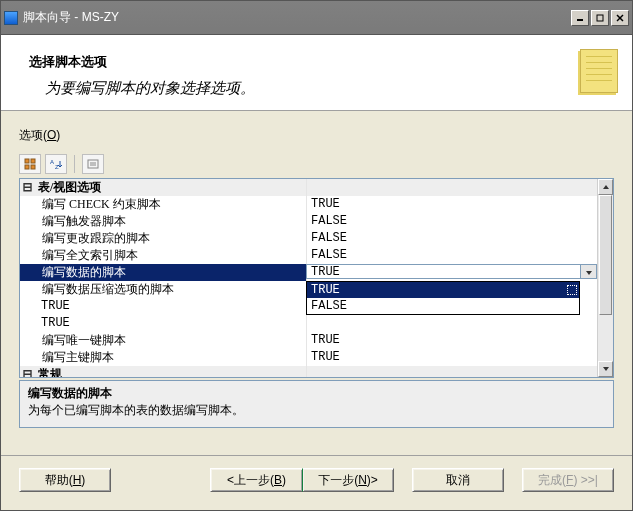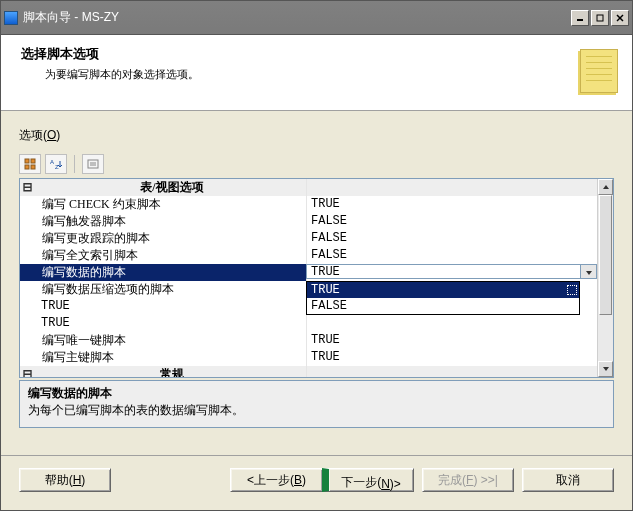--- a/index.html
+++ b/index.html
@@ -45,22 +45,22 @@
   
   .header {
     background: #fff;
     border-bottom: 1px solid #a0a0a0;
     padding: 10px 14px 10px 20px;
     display: flex;
     align-items: flex-start;
     height: 76px;
   }
   .header-text { flex:1; }
-  .header-text h1 { margin:0; font-size:13px; font-weight:bold; }
-  .header-text p { margin:4px 0 0 24px; font-size:11px; }
+  .header-text h1 { margin:8px; font-size:13px; font-weight:bold; }
+  .header-text p { margin:4px 0 0 24px; font-size:15px;font-style:italic; }
   .header-graphic {
     width: 48px; height: 48px;
     position: relative;
     margin-top: 4px;
   }
   .header-graphic .page {
     width: 38px; height: 44px;
     background: #f3e27f;
     border: 1px solid #c9b24f;
     position: absolute; right:0; top:0;
@@ -121,21 +121,21 @@
   .row.cat{
     background:#eee;
     font-weight:bold;
   }
   .row.cat .gutter{ color:#333; background:#eee;}
   .row .cell-label{
     width:270px;
     padding-left:6px;
     overflow:hidden; white-space:nowrap;
   }
-  .row.cat .cell-label{ padding-left:2px;text-align:center; }
+  .row.cat .cell-label{ padding-left:2px; }
   .row .cell-value{
     flex:1;
     padding-left:4px;
     font-family: "Courier New", monospace;
     overflow:hidden; white-space:nowrap;
     border-left:1px solid transparent;
   }
   .grid-cols{
     position:absolute; top:0; bottom:0; left:286px; width:1px;
     background:#e5e5e5;
@@ -208,39 +208,39 @@
   }
   .desc-panel .title{font-weight:bold;}
 
   .footer-sep{
     margin:16px 0 0 0;
     border:0; border-top:1px solid #a0a0a0;
   }
   .button-row{
     display:flex;
     justify-content:flex-end;
-    gap:8px;
+    gap:18px;
     padding:12px 18px;
   }
   .button-row .spacer{flex:1;}
   .wiz-btn{
     width:92px; height:24px;
     background:#ece9d8;
     border:1px solid #fff;
     border-right-color:#666; border-bottom-color:#666;
     box-shadow: inset 1px 1px 0 #f6f4ec, inset -1px -1px 0 #a0a0a0;
     font-size:12px;
     display:flex; align-items:center; justify-content:center;
     cursor:default;
   }
   .wiz-btn.disabled{ color:#9a9a9a; }
   .wiz-btn .underline{ text-decoration:underline; }
   .btn-middle{ display:flex; gap:0; }
   .btn-middle .wiz-btn.seg-left{ border-right:0; }
-  .btn-middle .wiz-btn.seg-right{ border-left:7px solid #15803d;align-items:flex-end;}
+  .btn-middle .wiz-btn.seg-right{ border-left:1px solid #15803d;}
   svg{display:block;}
 </style>
 </head>
 <body>
 
 <div class="titlebar">
   <div class="app-icon"></div>
   <div class="title-text">脚本向导 - MS-ZY</div>
   <div class="win-btn">
     <svg width="8" height="8">
@@ -414,21 +414,21 @@
         <span class="underline">B</span>
         <span>)</span>
     </div>
     <div class="wiz-btn seg-right">
       <span>下一步(</span>
         <span class="underline">N</span>
         <span>) </span>
         <span>&gt;</span>
     </div>
   </div>
+  <div class="wiz-btn">
+    <span>取消</span>
+  </div>
   <div class="wiz-btn disabled">
     <span>完成(</span>
       <span class="underline">F</span>
       <span>) &gt;&gt;|</span>
   </div>
-  <div class="wiz-btn">
-    <span>取消</span>
-  </div>
 </div>
 
 </body></html>

